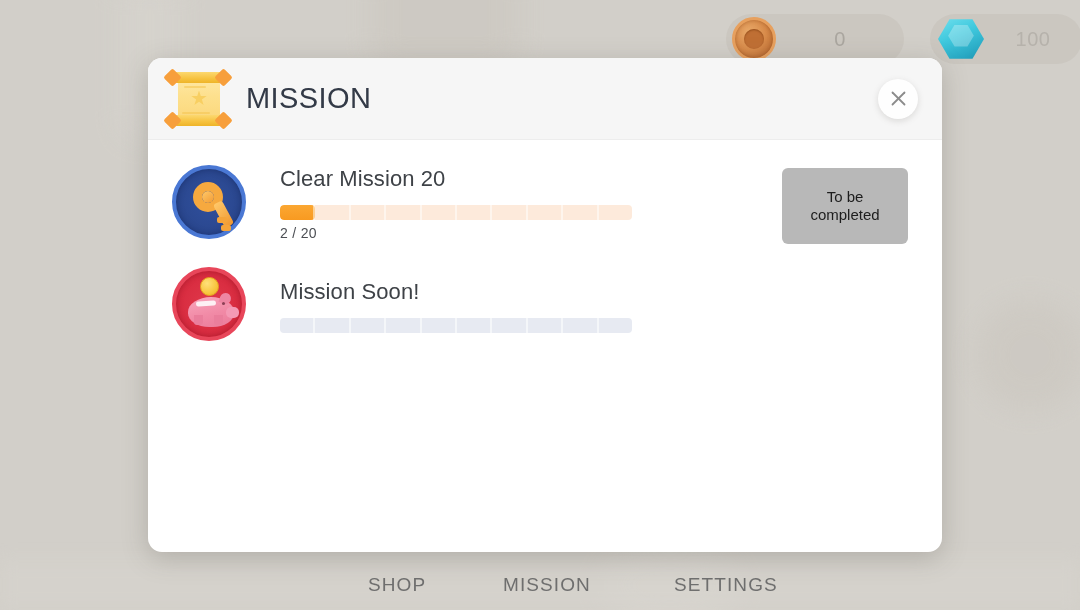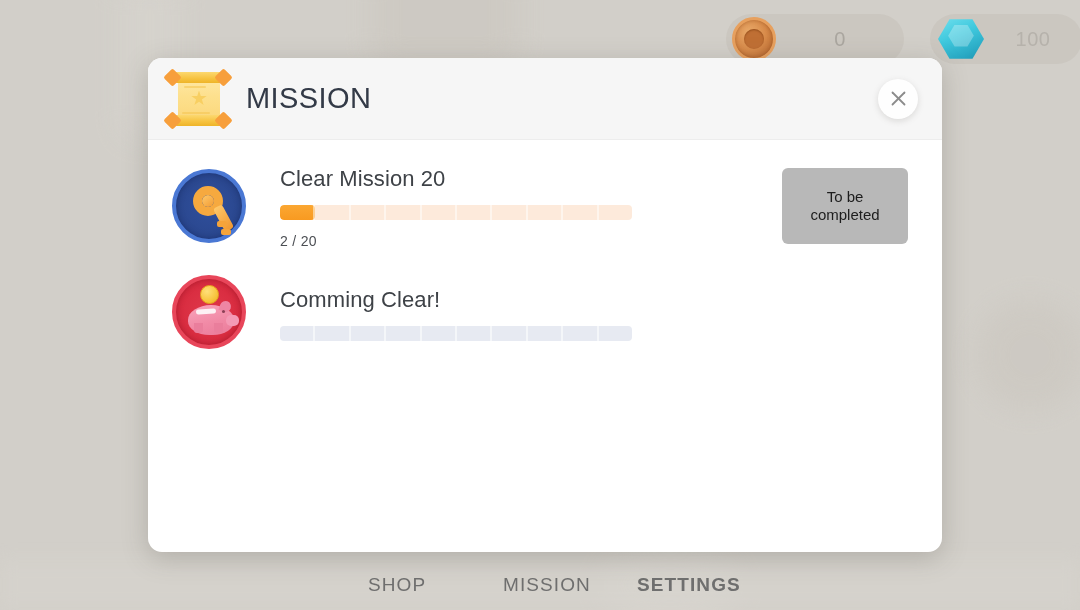--- a/index.html
+++ b/index.html
@@ -71,21 +71,21 @@
   
   #bottom-nav {
     position:absolute; left:0; right:0; bottom:8px; height:34px;
     display:flex; align-items:center;
   }
   .nav-item {
     position:absolute; font-size:19px; color:#6f6f6f; letter-spacing:1.1px;
   }
   .nav-item.shop     { left:368px; }
   .nav-item.mission  { left:503px; }
-  .nav-item.settings { left:637px;font-weight:bold; }
+  .nav-item.settings { left:674px; }
 
   
   #mission-dialog {
     position:absolute; left:148px; top:58px; width:794px; height:494px;
     background:#ffffff; border-radius:14px;
     box-shadow:0 6px 26px rgba(90,85,78,.28);
     overflow:hidden;
   }
   .dlg-header {
     height:82px; background:#f6f6f6;
@@ -228,21 +228,21 @@
   .pbar .ticks {
     position:absolute; inset:0; display:flex;
   }
   .pbar .ticks i {
     flex:1; border-right:2px solid rgba(255,255,255,.55);
   }
   .pbar .ticks i:last-child { border-right:0; }
   .pbar.orange .ticks i { border-right-color:rgba(255,255,255,.5); }
 
   .pcount {
-    margin-top:13px; font-size:14px; color:#4c4f54; letter-spacing:.3px;
+    margin-top:5px; font-size:14px; color:#4c4f54; letter-spacing:.3px;
   }
 
   .mission-action {
     position:absolute; right:34px; top:6px;
   }
   .btn-todo {
     background:#b8b8b8; color:#1d1d1d; border:0;
     font-family:"Liberation Sans", sans-serif;
     font-size:15px; padding:20px 14px; border-radius:6px;
     width:126px; min-height:60px; cursor:pointer; line-height:1.2;
@@ -351,21 +351,21 @@
         <div class="pbody"></div>
         <div class="pear"></div>
         <div class="psnout"></div>
         <div class="peye"></div>
         <div class="pslot"></div>
         <div class="pleg l1"></div>
         <div class="pleg l2"></div>
       </div>
 
       <div class="mission-info">
-        <div class="mission-name">Comming Clear!</div>
+        <div class="mission-name">Mission Soon!</div>
         <div class="pbar blue">
           <div class="fill" id="fill-1" style="width: 0%;"></div>
           <div class="ticks">
             <i></i>
               <i></i>
               <i></i>
               <i></i>
               <i></i>
               <i></i>
               <i></i>

